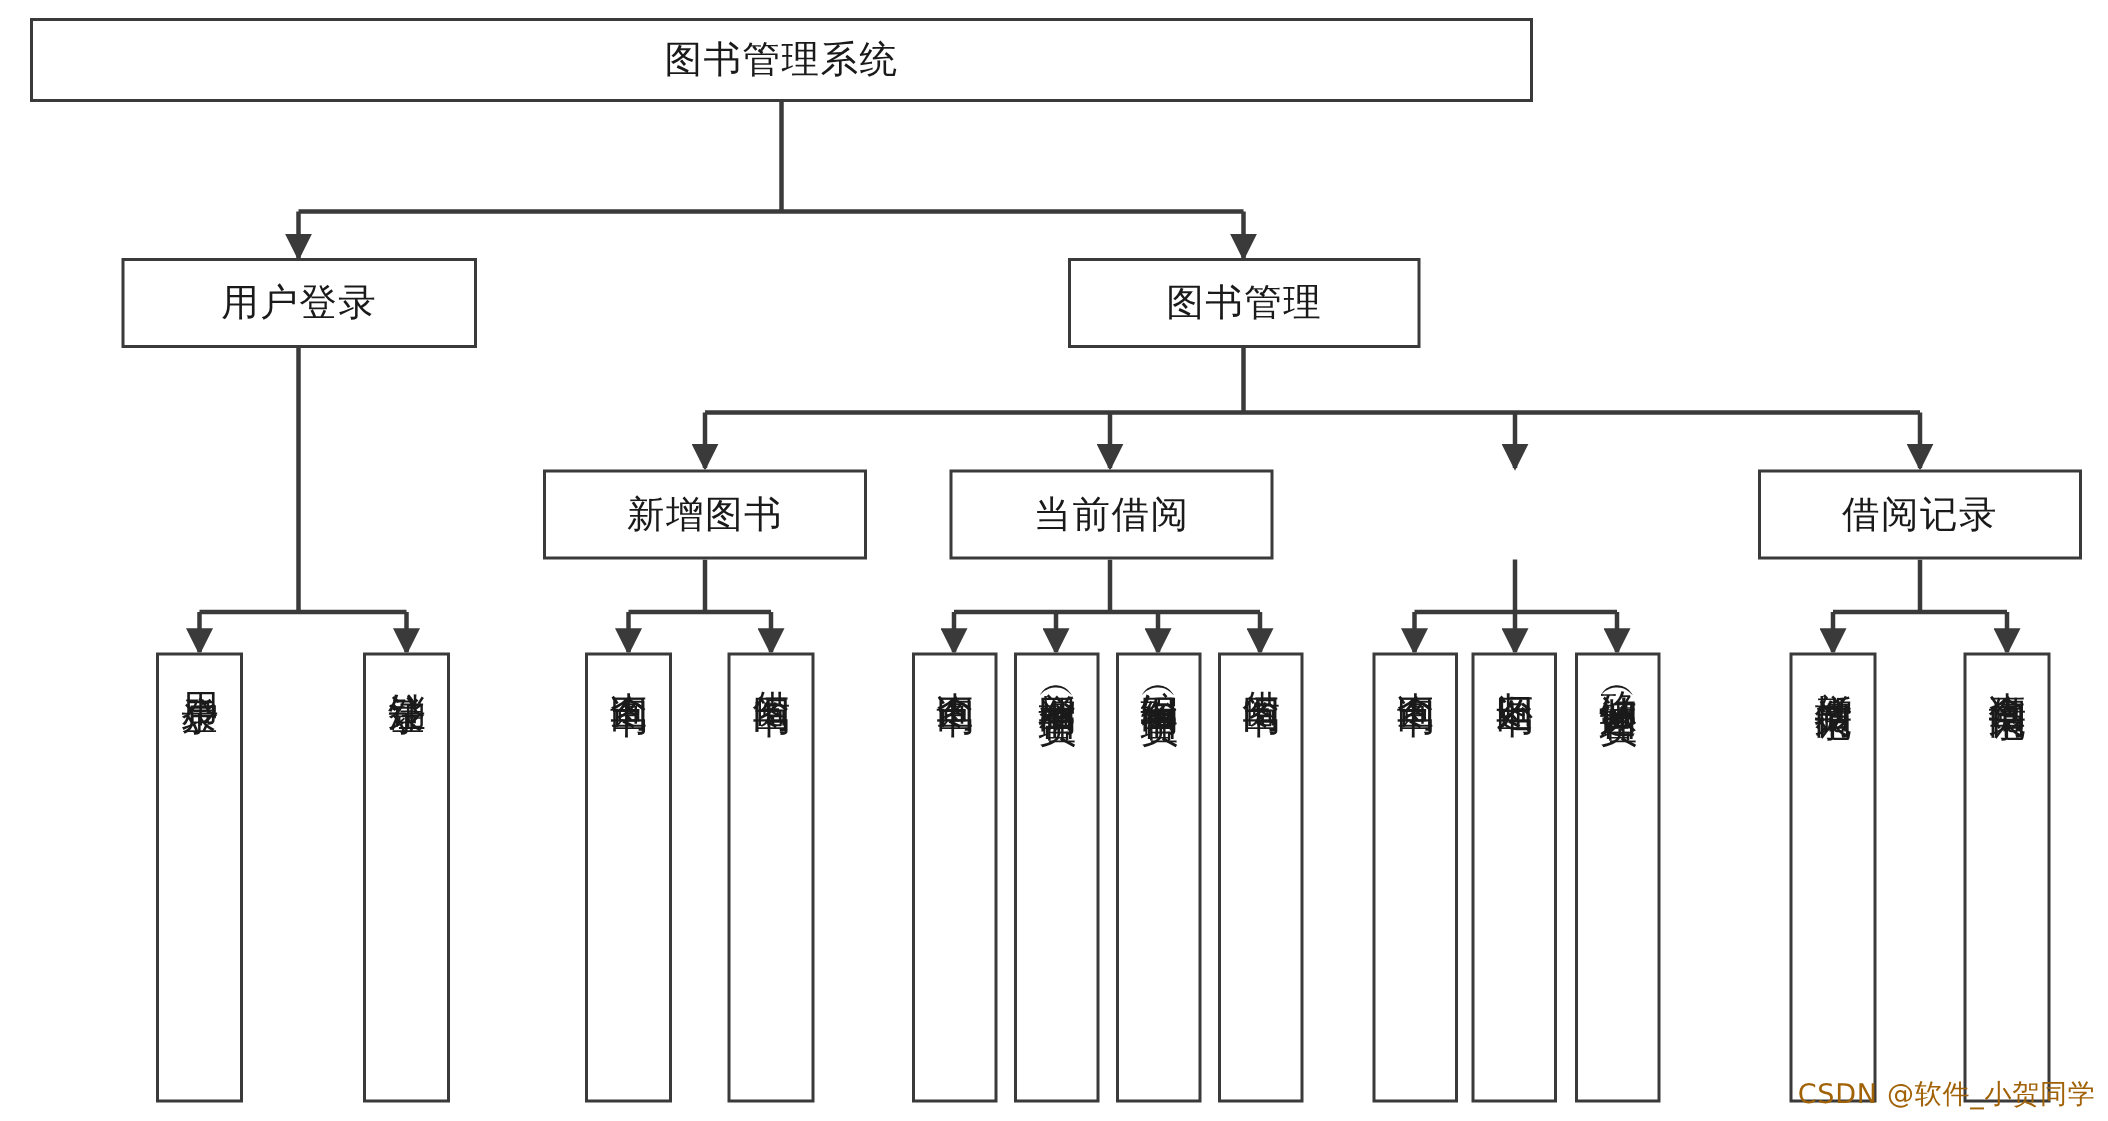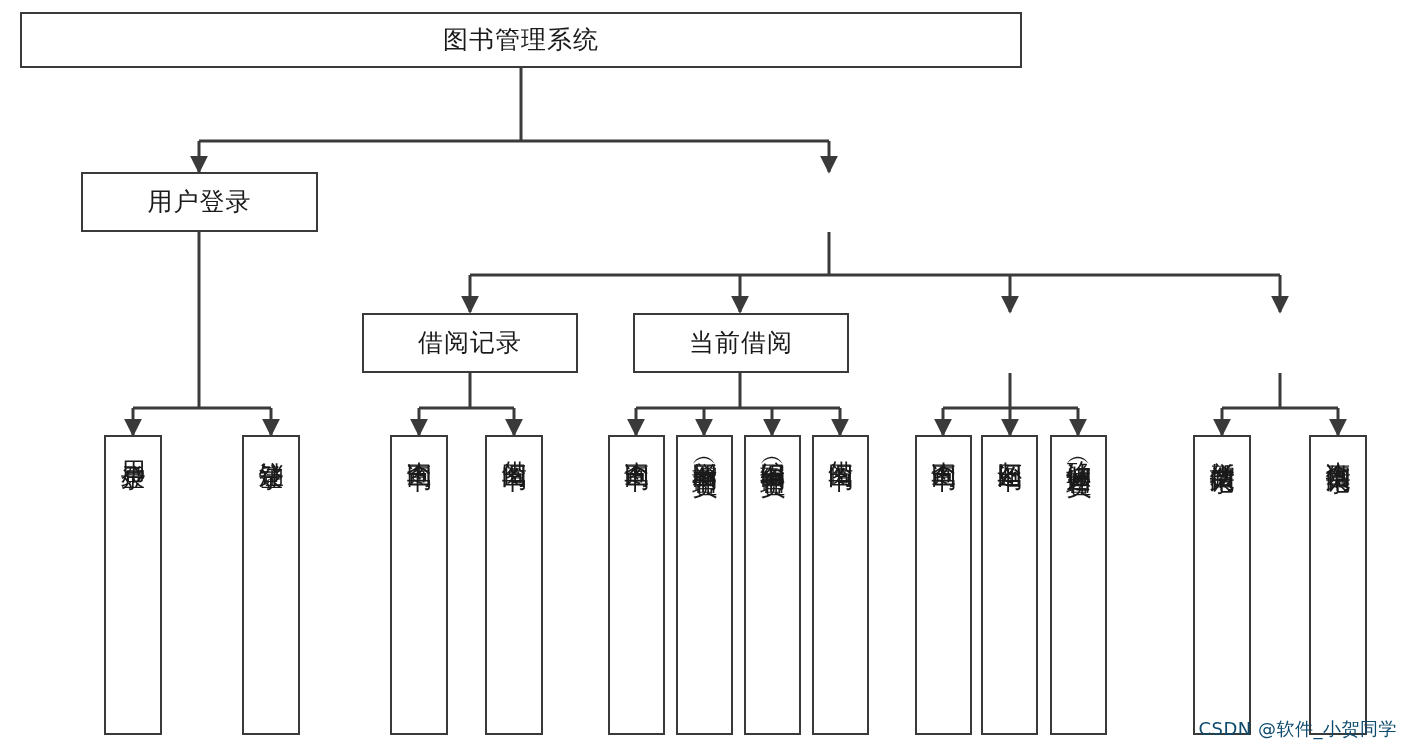--- a/index.html
+++ b/index.html
@@ -62,21 +62,21 @@
     font-size: 25px;
     line-height: 1.02;
     letter-spacing: 2px;
     white-space: nowrap;
   }
   .watermark {
     position: absolute;
     right: 8px;
     bottom: 6px;
     font-size: 18px;
-    color: #0c4a6e;
+    color: #a16207;
     letter-spacing: 0.5px;
     white-space: nowrap;
     z-index: 5;
   }
 </style>
 </head>
 <body>
 
 <div id="canvas">
 
@@ -130,27 +130,33 @@
     </g>
   </svg>
 
   <div class="node h h-root" style="left:20px; top:12px; width:1002px; height:56px;">
     <span class="lbl">图书管理系统</span>
   </div>
 
   <div class="node h" style="left:81px; top:172px; width:237px; height:60px;">
     <span class="lbl">用户登录</span>
   </div>
+  <div class="node h" style="left:712px; top:172px; width:235px; height:60px;">
+    <span class="lbl">图书管理</span>
+  </div>
 
   <div class="node h" style="left:362px; top:313px; width:216px; height:60px;">
-    <span class="lbl">借阅记录</span>
+    <span class="lbl">新增图书</span>
   </div>
   <div class="node h" style="left:633px; top:313px; width:216px; height:60px;">
     <span class="lbl">当前借阅</span>
   </div>
+  <div class="node h" style="left:1172px; top:313px; width:216px; height:60px;">
+    <span class="lbl">借阅记录</span>
+  </div>
 
   <div class="node v" style="left:104px; top:435px; width:58px; height:300px;">
     <span class="lbl">用户登录</span>
   </div>
   <div class="node v" style="left:242px; top:435px; width:58px; height:300px;">
     <span class="lbl">注销登录</span>
   </div>
 
   <div class="node v" style="left:390px; top:435px; width:58px; height:300px;">
     <span class="lbl">查询图书</span>

